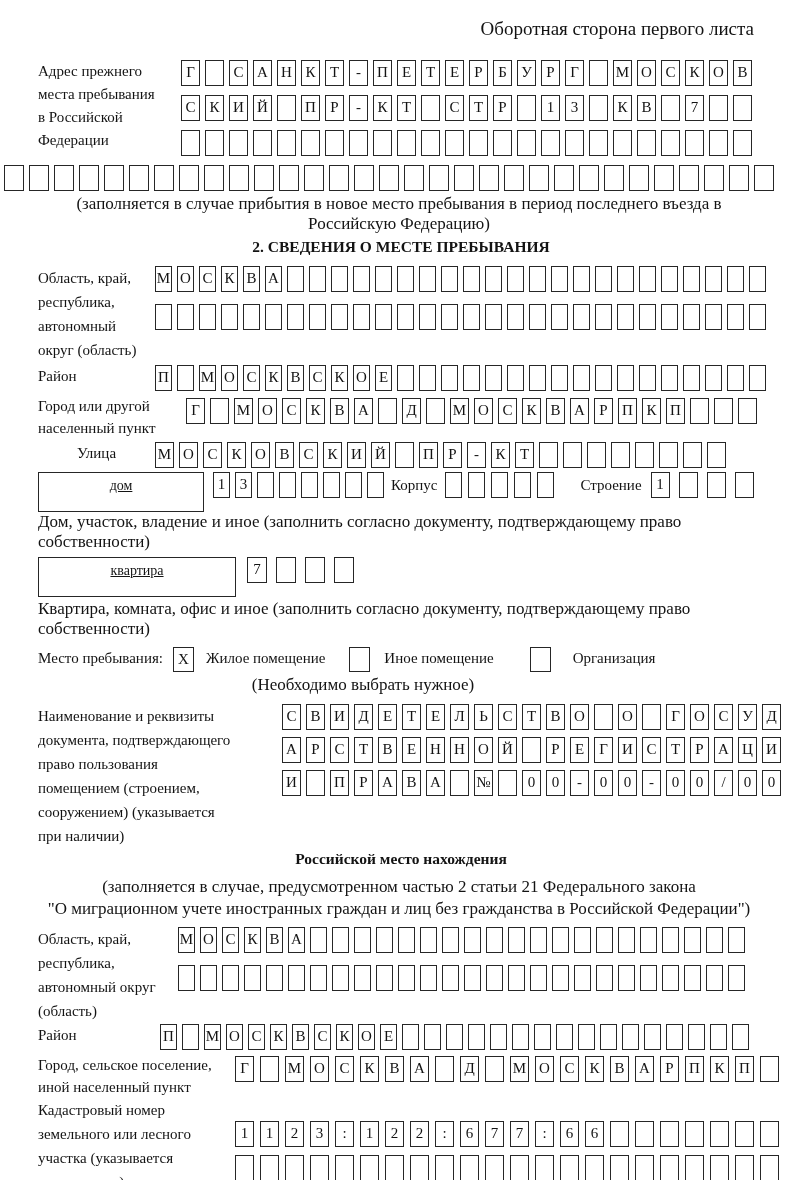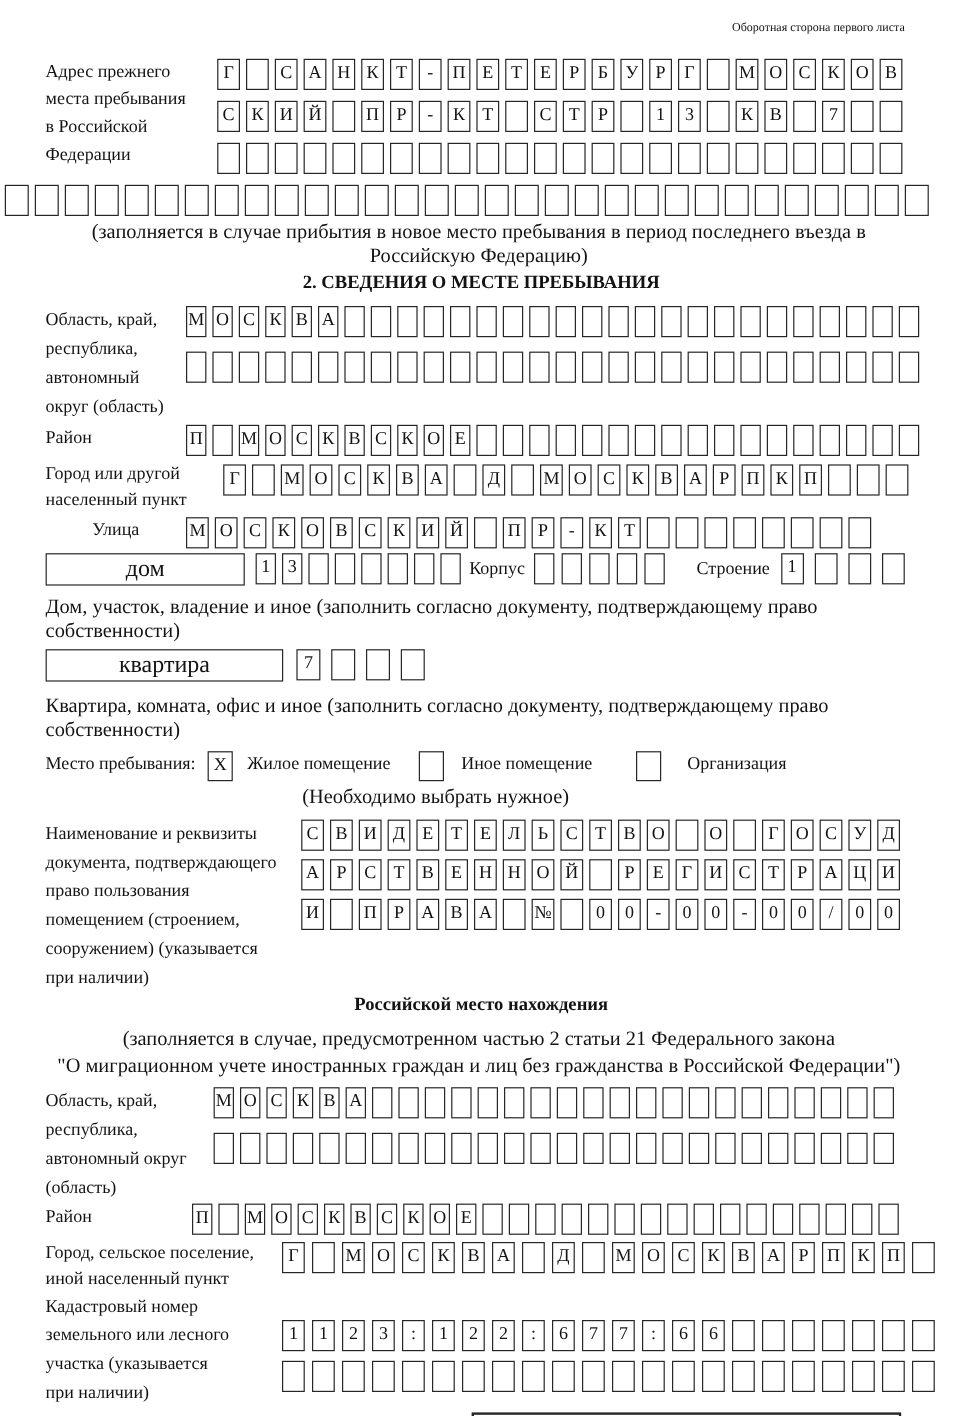--- a/index.html
+++ b/index.html
@@ -1,19 +1,19 @@
 <!DOCTYPE html>
 <html><head>
 <meta charset="utf-8">
 <style>
   html,body{margin:0;padding:0;background:#fff;}
   body{width:800px;height:1180px;overflow:hidden;color:#131313;
        font-family:"Liberation Serif","DejaVu Serif",serif;}
   .page{box-sizing:border-box;width:800px;height:1180px;padding:10px 6px 0 38px;position:relative;}
-  .topnote{text-align:right;font-size:10px;padding-right:40px;margin-top:8px;margin-bottom:20px;}
+  .topnote{text-align:right;font-size:19px;padding-right:40px;margin-top:8px;margin-bottom:20px;}
   .pre{white-space:pre-line;}
   .field{display:flex;align-items:flex-start;}
   .lbl{font-size:15px;line-height:23px;flex:0 0 auto;}
   .cellrow{white-space:nowrap;height:27px;margin-bottom:8px;}
   .cell{display:inline-block;box-sizing:border-box;border:1.6px solid #262626;background:#fff;
         height:26px;line-height:23px;text-align:center;font-size:15px;vertical-align:top;}
   
   .r24 .cell{width:19px;margin-right:5px;}
   .r31 .cell{width:20px;margin-right:5px;}
   .r28 .cell{width:17px;margin-right:5px;}
@@ -21,22 +21,22 @@
   .r26 .cell{width:17px;margin-right:5px;}
   .r22 .cell{width:19px;margin-right:6px;}
   .r21 .cell{width:19px;margin-right:5px;}
   .rh8 .cell{width:17px;margin-right:5px;}
   .rh5 .cell{width:17px;margin-right:6px;}
   .rh4 .cell{width:19px;margin-right:9px;}
   .ra4 .cell{width:20px;margin-right:9px;}
   .caption{font-size:17px;}
   .center{text-align:center;}
   .sect-title{font-size:15.5px;font-weight:bold;text-align:center;margin:4px 30px 10px 0;}
-  .widebox{box-sizing:border-box;border:1.6px solid #262626;height:27px;line-height:25px;
-           text-align:center;font-size:20px;display:inline-block;vertical-align:top;background:#fff;}
+  .widebox{box-sizing:border-box;border:1.6px solid #262626;height:40px;line-height:25px;
+           text-align:center;font-size:14px;display:inline-block;vertical-align:top;background:#fff;text-decoration:underline;}
   .inlineflex{display:flex;align-items:flex-start;}
   .chk{display:inline-block;box-sizing:border-box;border:1.6px solid #262626;width:21px;height:25px;
        line-height:22px;text-align:center;font-size:15px;vertical-align:top;background:#fff;}
   .stamp-box{box-sizing:border-box;border:2px solid #262626;width:358px;height:176px;background:#fff;}
   .stamp-wrap{margin-left:355px;margin-top:4px;width:360px;}
 </style>
 </head>
 <body>
 
 <div class="page">
@@ -106,21 +106,21 @@
     <div class="lbl">Место пребывания:</div>
     <div class="chk" style="margin:0 12px 0 10px;">X</div>
     <div class="lbl">Жилое помещение</div>
     <div class="chk" style="margin:0 14px 0 24px;"></div>
     <div class="lbl">Иное помещение</div>
     <div class="chk" style="margin:0 22px 0 36px;"></div>
     <div class="lbl">Организация</div>
   </div>
   <div class="caption" style="margin:3px 0 9px 160px;width:330px;text-align:center;">(Необходимо выбрать нужное)</div>
 
-  <div class="field" style="min-height:140px;">
+  <div class="field" style="min-height:140px;gap:31px;">
     <div class="lbl pre" style="width:213px;line-height:24px;">Наименование и реквизиты
 документа, подтверждающего
 право пользования
 помещением (строением,
 сооружением) (указывается
 при наличии)</div>
     <div>
       <div class="cellrow r21" style="margin-bottom:6px;"><div class="cell">С</div><div class="cell">В</div><div class="cell">И</div><div class="cell">Д</div><div class="cell">Е</div><div class="cell">Т</div><div class="cell">Е</div><div class="cell">Л</div><div class="cell">Ь</div><div class="cell">С</div><div class="cell">Т</div><div class="cell">В</div><div class="cell">О</div><div class="cell"></div><div class="cell">О</div><div class="cell"></div><div class="cell">Г</div><div class="cell">О</div><div class="cell">С</div><div class="cell">У</div><div class="cell">Д</div></div>
       <div class="cellrow r21" style="margin-bottom:6px;"><div class="cell">А</div><div class="cell">Р</div><div class="cell">С</div><div class="cell">Т</div><div class="cell">В</div><div class="cell">Е</div><div class="cell">Н</div><div class="cell">Н</div><div class="cell">О</div><div class="cell">Й</div><div class="cell"></div><div class="cell">Р</div><div class="cell">Е</div><div class="cell">Г</div><div class="cell">И</div><div class="cell">С</div><div class="cell">Т</div><div class="cell">Р</div><div class="cell">А</div><div class="cell">Ц</div><div class="cell">И</div></div>
       <div class="cellrow r21"><div class="cell">И</div><div class="cell"></div><div class="cell">П</div><div class="cell">Р</div><div class="cell">А</div><div class="cell">В</div><div class="cell">А</div><div class="cell"></div><div class="cell">№</div><div class="cell"></div><div class="cell">0</div><div class="cell">0</div><div class="cell">-</div><div class="cell">0</div><div class="cell">0</div><div class="cell">-</div><div class="cell">0</div><div class="cell">0</div><div class="cell">/</div><div class="cell">0</div><div class="cell">0</div></div>

